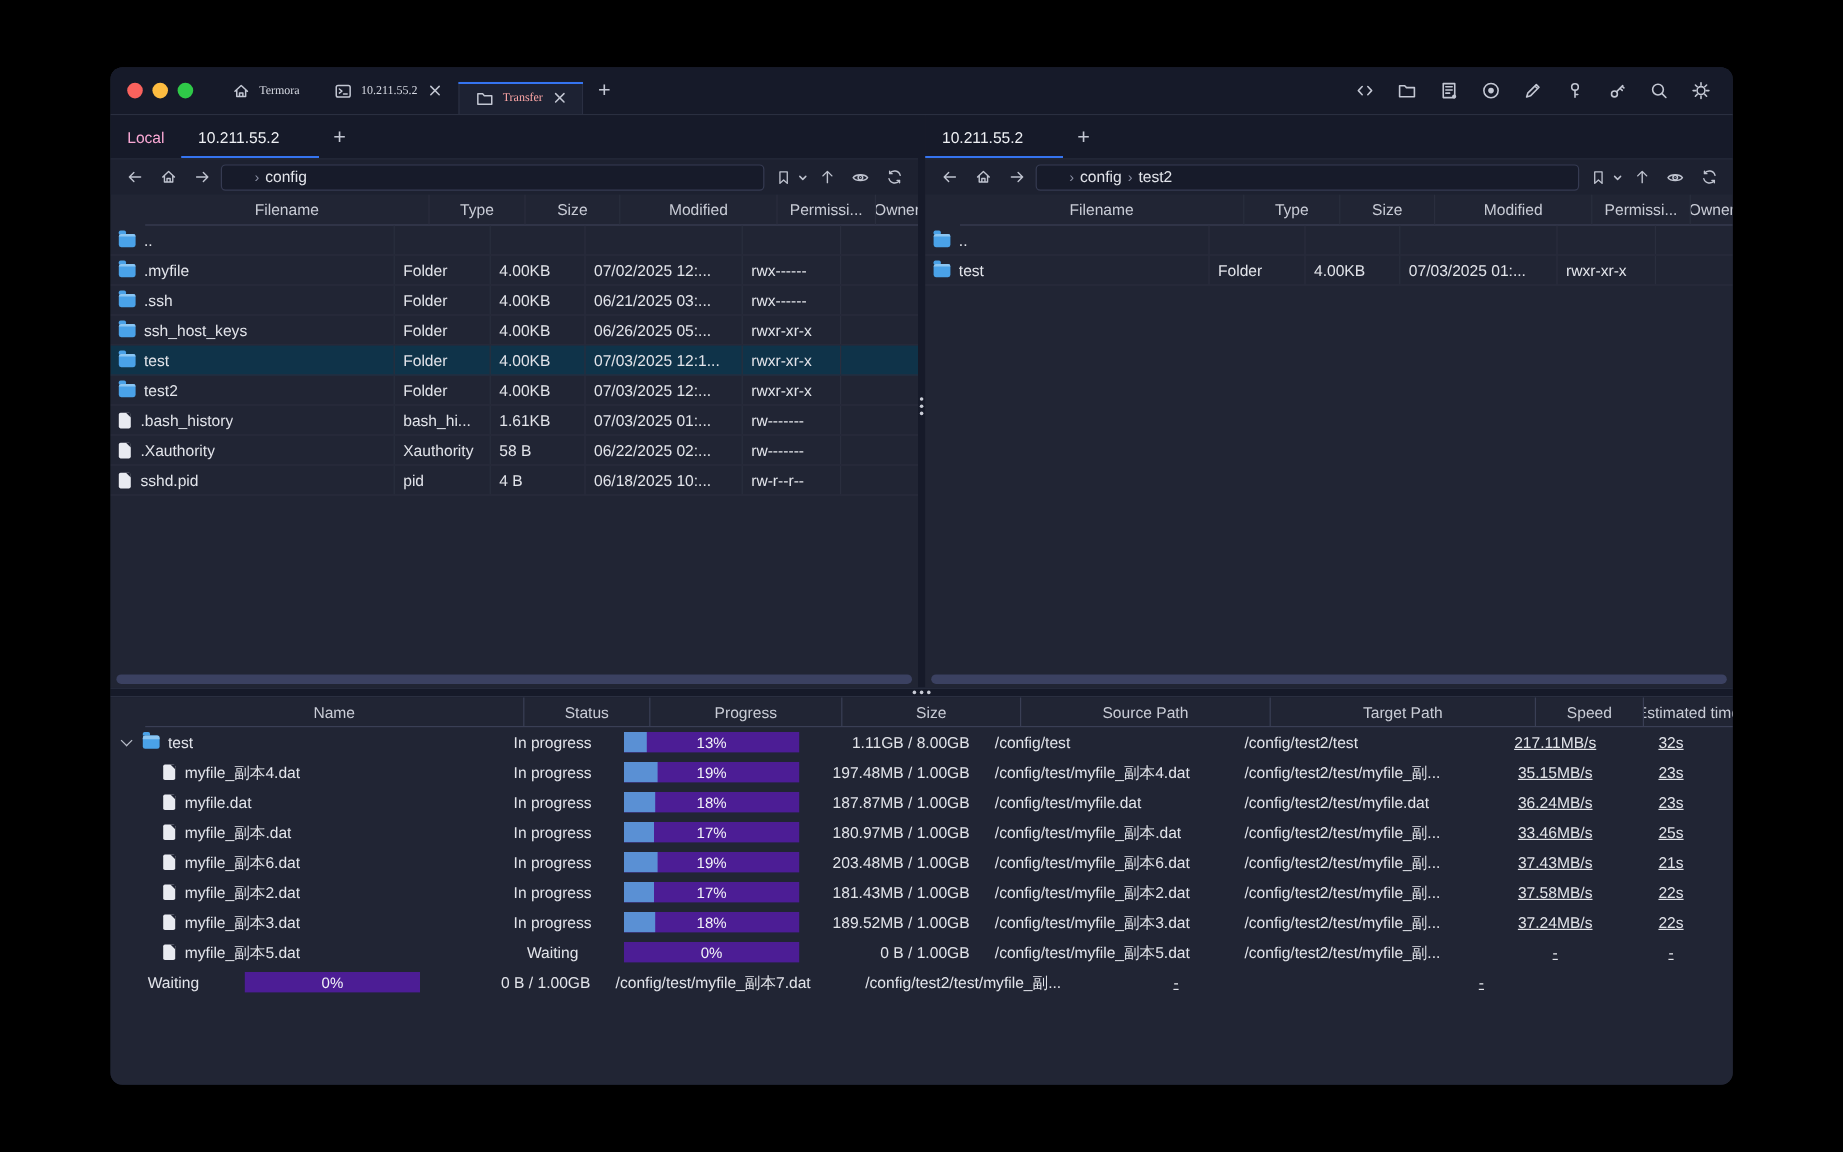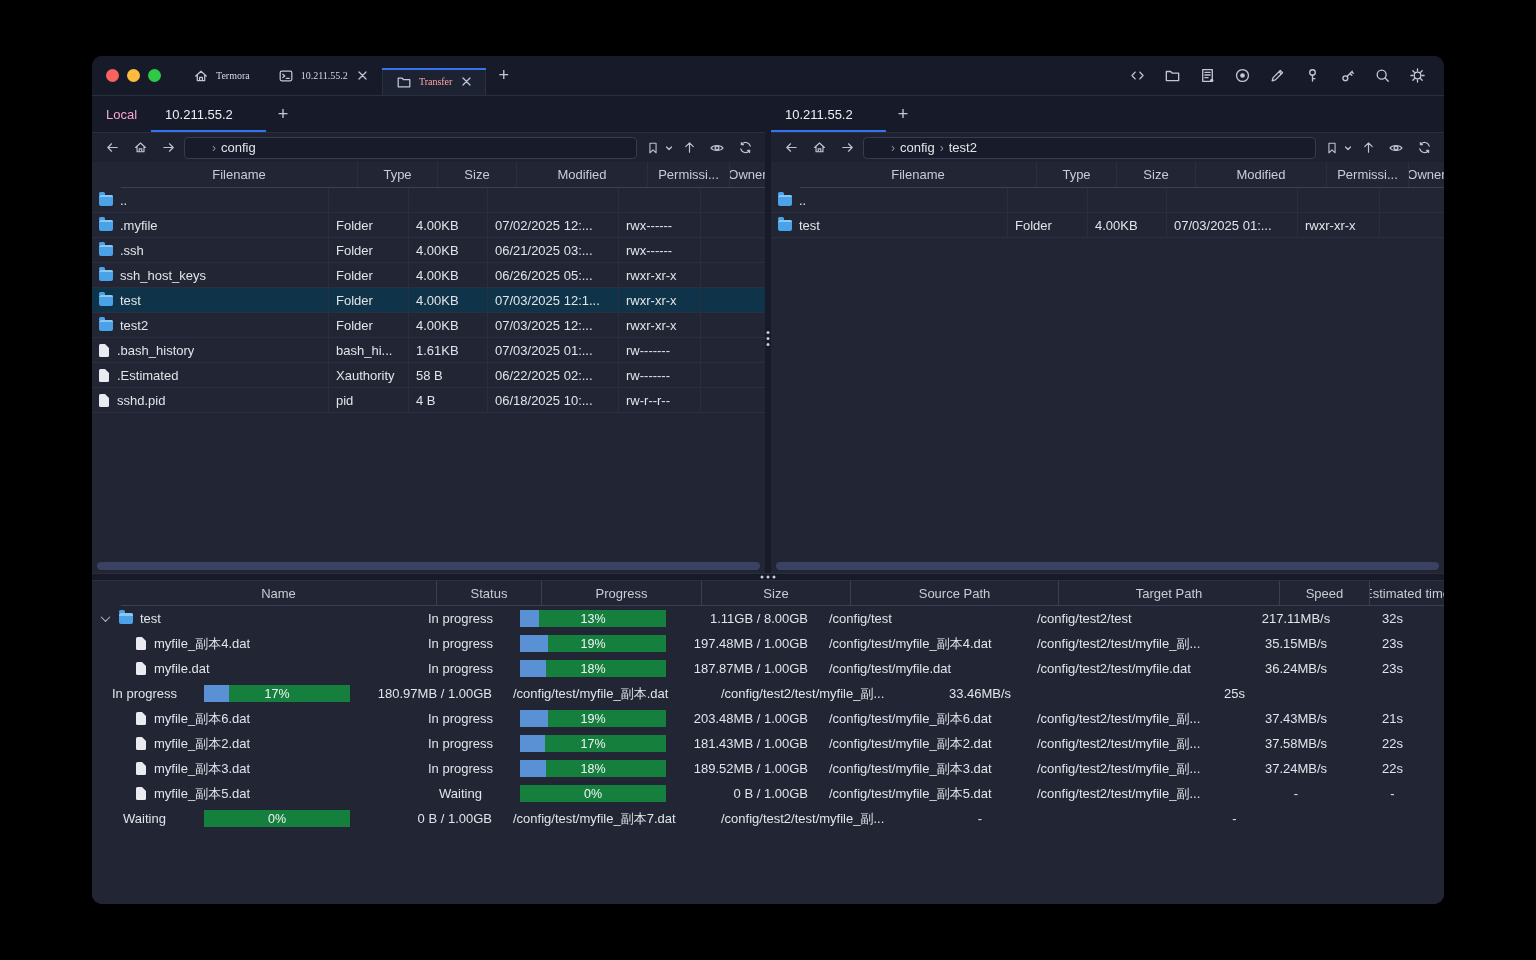--- a/index.html
+++ b/index.html
@@ -65,25 +65,25 @@
   .hdots { position:absolute; top:50%; left:50%; transform:translate(-50%,-50%); display:flex; gap:3px; }
 
   
   .transfer { height:323px; background:#212534; }
   .t0{width:316px;} .t1{width:105px;} .t2{width:160px;} .t3{width:149px;} .t4{width:208px;} .t5{width:221px;} .t6{width:90px;} .t7{flex:1;}
   .transfer .thead { height:25px; }
   .tr-row { display:flex; height:25px; align-items:center; }
   .tr-row .cell { border-right:none; }
   .statuscell { justify-content:center; }
   .sizecell { justify-content:flex-end; padding-right:14px; }
-  .ccell { justify-content:center; }
+  .ccell { justify-content:center;text-decoration:underline; }
   .namecell0 { padding-left:10px; }
   .namecell1 { padding-left:44px; }
   .chev { width:7px; height:7px; border-right:1.6px solid #b9bec9; border-bottom:1.6px solid #b9bec9; transform:rotate(45deg) translate(-1px,-1px); margin-right:10px; flex:none; }
-  .ptrack { position:relative; width:150px; height:17px; margin:0 auto; background:#15803d; overflow:hidden; }
+  .ptrack { position:relative; width:150px; height:17px; margin:0 auto; background:#4c1d95; overflow:hidden; }
   .pfill { position:absolute; left:0; top:0; bottom:0; background:#5a90d4; }
   .plabel { position:absolute; inset:0; display:flex; align-items:center; justify-content:center; color:#f2f4f8; font-size:12.5px; }
   svg { fill:none; stroke-width:1.25; stroke-linecap:round; stroke-linejoin:round; display:block; }
 </style>
 </head>
 <body>
 
 <div class="window">
 
   <div class="titlebar">
@@ -348,21 +348,21 @@
             </div>
             <div class="cell c1">bash_hi...</div>
             <div class="cell c2">1.61KB</div>
             <div class="cell c3">07/03/2025 01:...</div>
             <div class="cell c4">rw-------</div>
             <div class="cell c5"></div>
           </div>
           <div class="trow">
             <div class="cell c0">
               <span class="pico"></span>
-              <span class="fname">.Estimated</span>
+              <span class="fname">.Xauthority</span>
             </div>
             <div class="cell c1">Xauthority</div>
             <div class="cell c2">58 B</div>
             <div class="cell c3">06/22/2025 02:...</div>
             <div class="cell c4">rw-------</div>
             <div class="cell c5"></div>
           </div>
           <div class="trow">
             <div class="cell c0">
               <span class="pico"></span>
@@ -565,20 +565,24 @@
             <div class="plabel">18%</div>
           </div>
         </div>
         <div class="cell t3 sizecell">187.87MB / 1.00GB</div>
         <div class="cell t4">/config/test/myfile.dat</div>
         <div class="cell t5">/config/test2/test/myfile.dat</div>
         <div class="cell t6 ccell">36.24MB/s</div>
         <div class="cell t7 ccell">23s</div>
       </div>
       <div class="tr-row">
+        <div class="cell t0 namecell1">
+          <span class="pico"></span>
+          <span class="fname">myfile_副本.dat</span>
+        </div>
         <div class="cell t1 statuscell">In progress</div>
         <div class="cell t2">
           <div class="ptrack">
             <div class="pfill" style="width: 17%;"></div>
             <div class="plabel">17%</div>
           </div>
         </div>
         <div class="cell t3 sizecell">180.97MB / 1.00GB</div>
         <div class="cell t4">/config/test/myfile_副本.dat</div>
         <div class="cell t5">/config/test2/test/myfile_副...</div>

